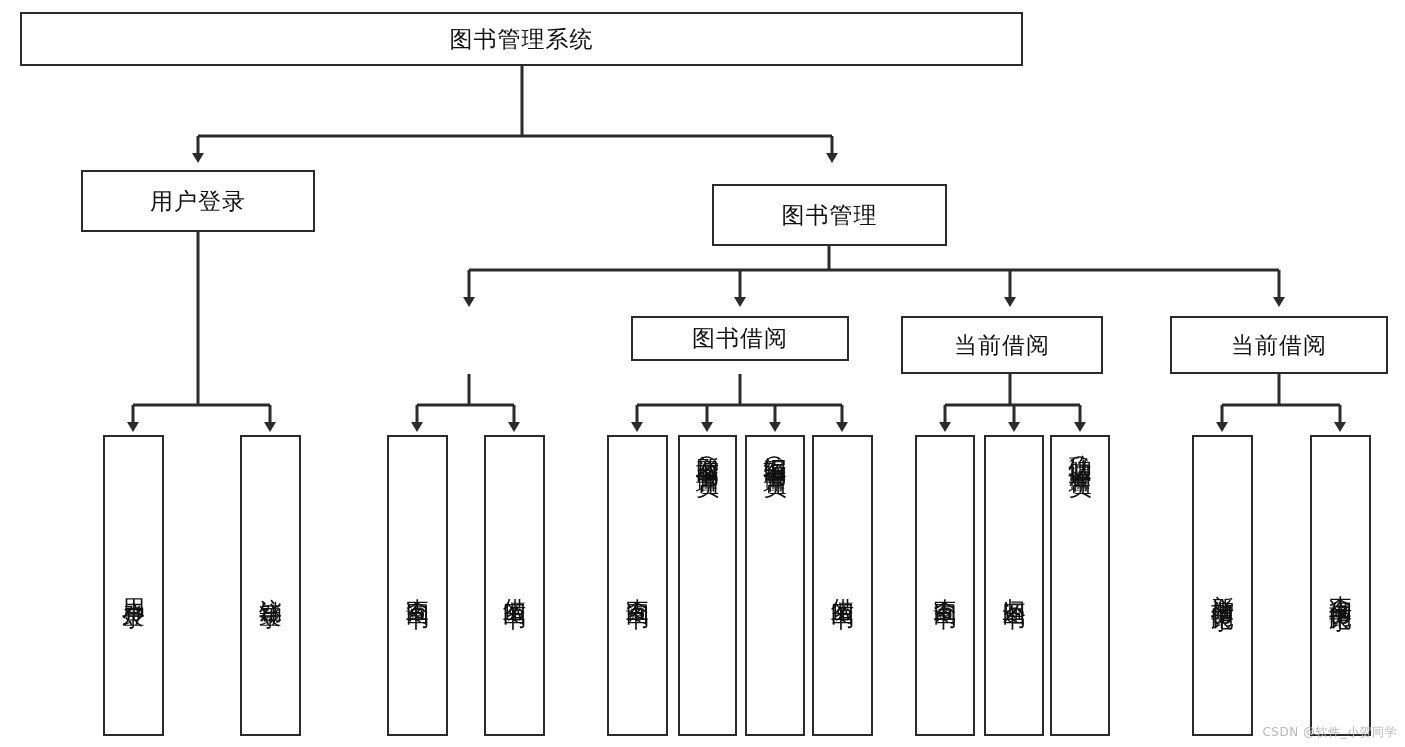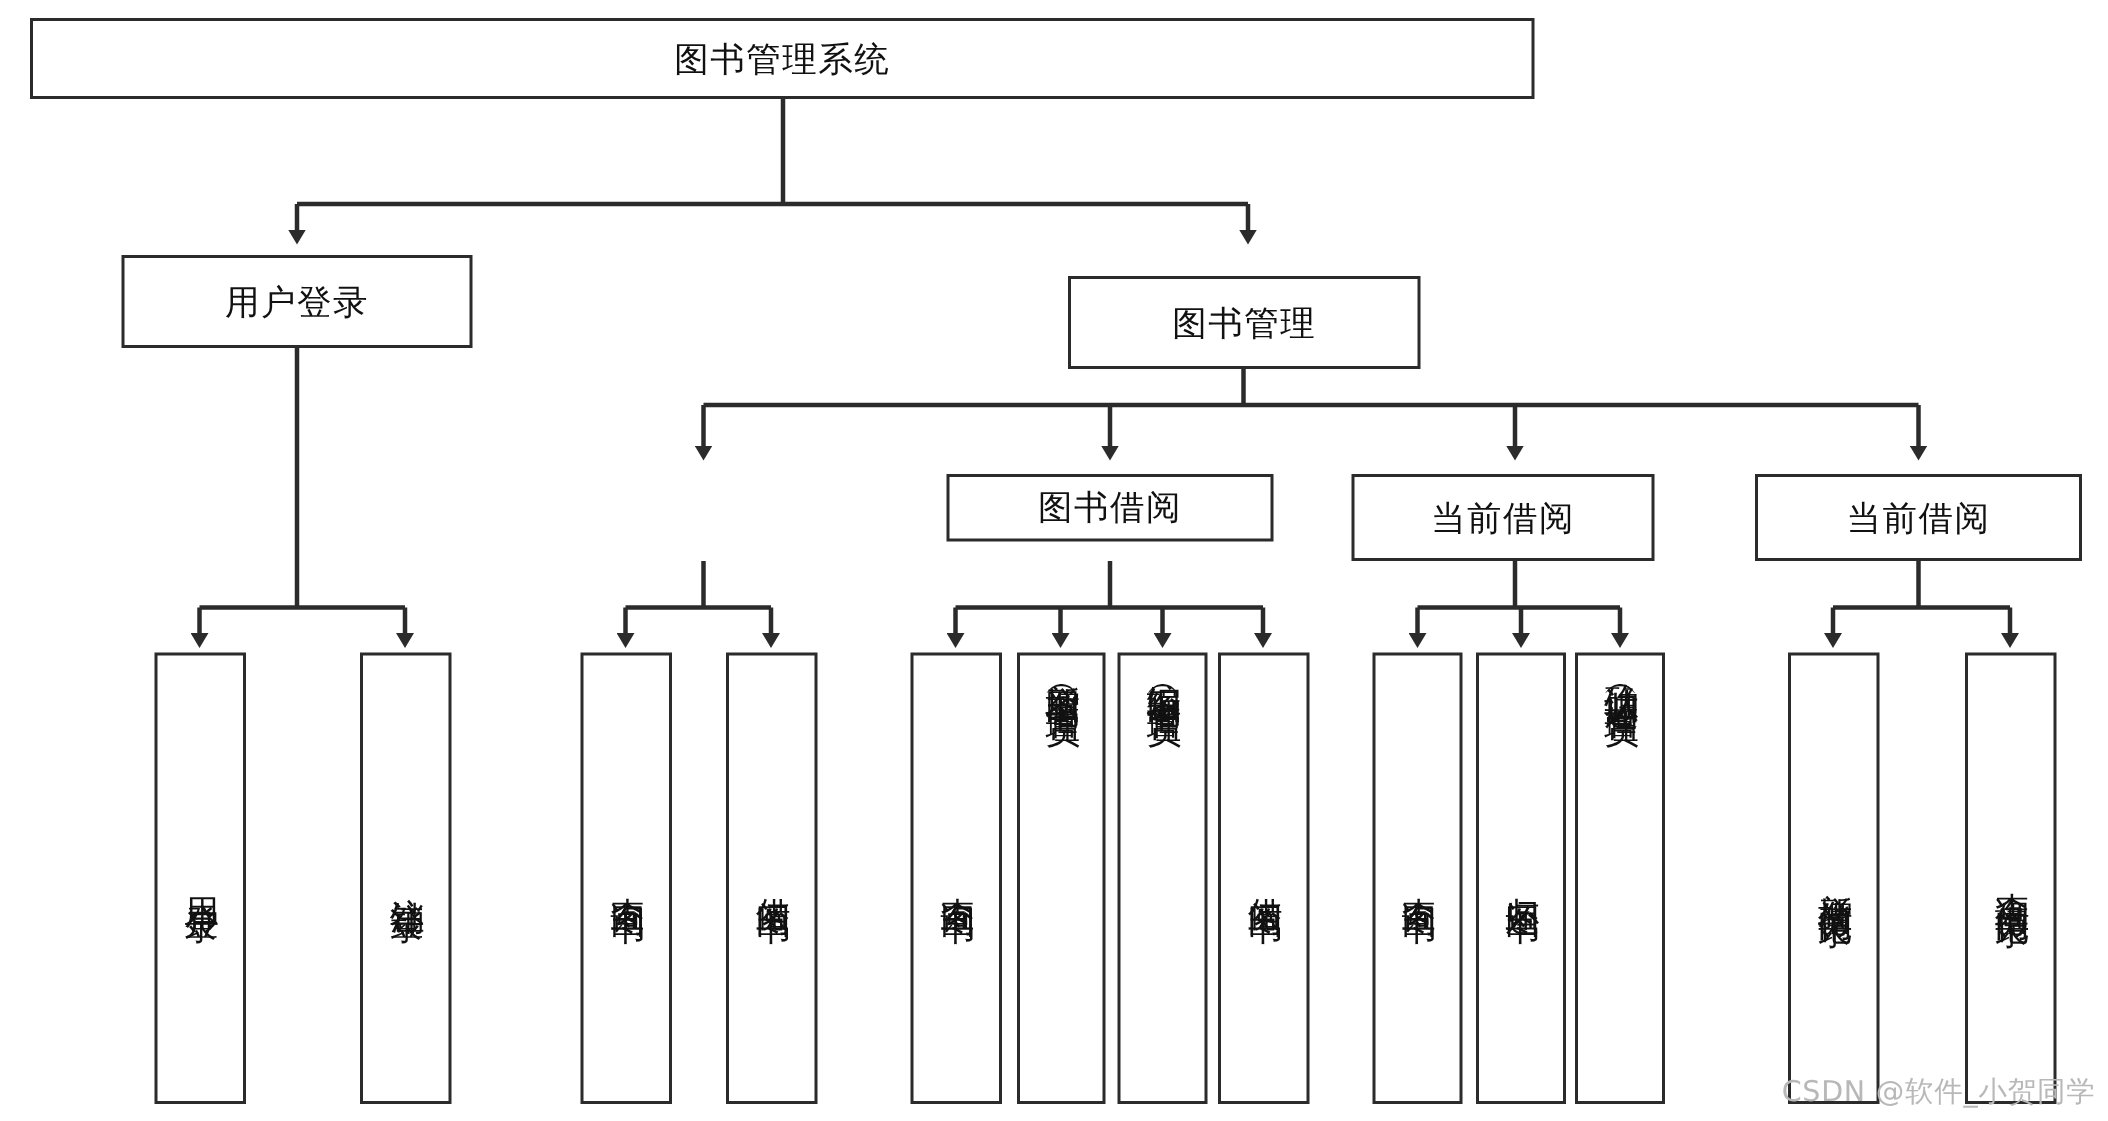--- a/index.html
+++ b/index.html
@@ -52,21 +52,21 @@
     display: block;
   }
   .node .htext {
     white-space: nowrap;
     display: block;
   }
   #watermark {
     position: absolute;
     right: 8px;
     bottom: 6px;
-    font-size: 19px;
+    font-size: 12px;
     color: #b8b8b8;
     white-space: nowrap;
     letter-spacing: 0.5px;
   }
 </style>
 </head>
 <body>
 
 <div id="canvas">
 

